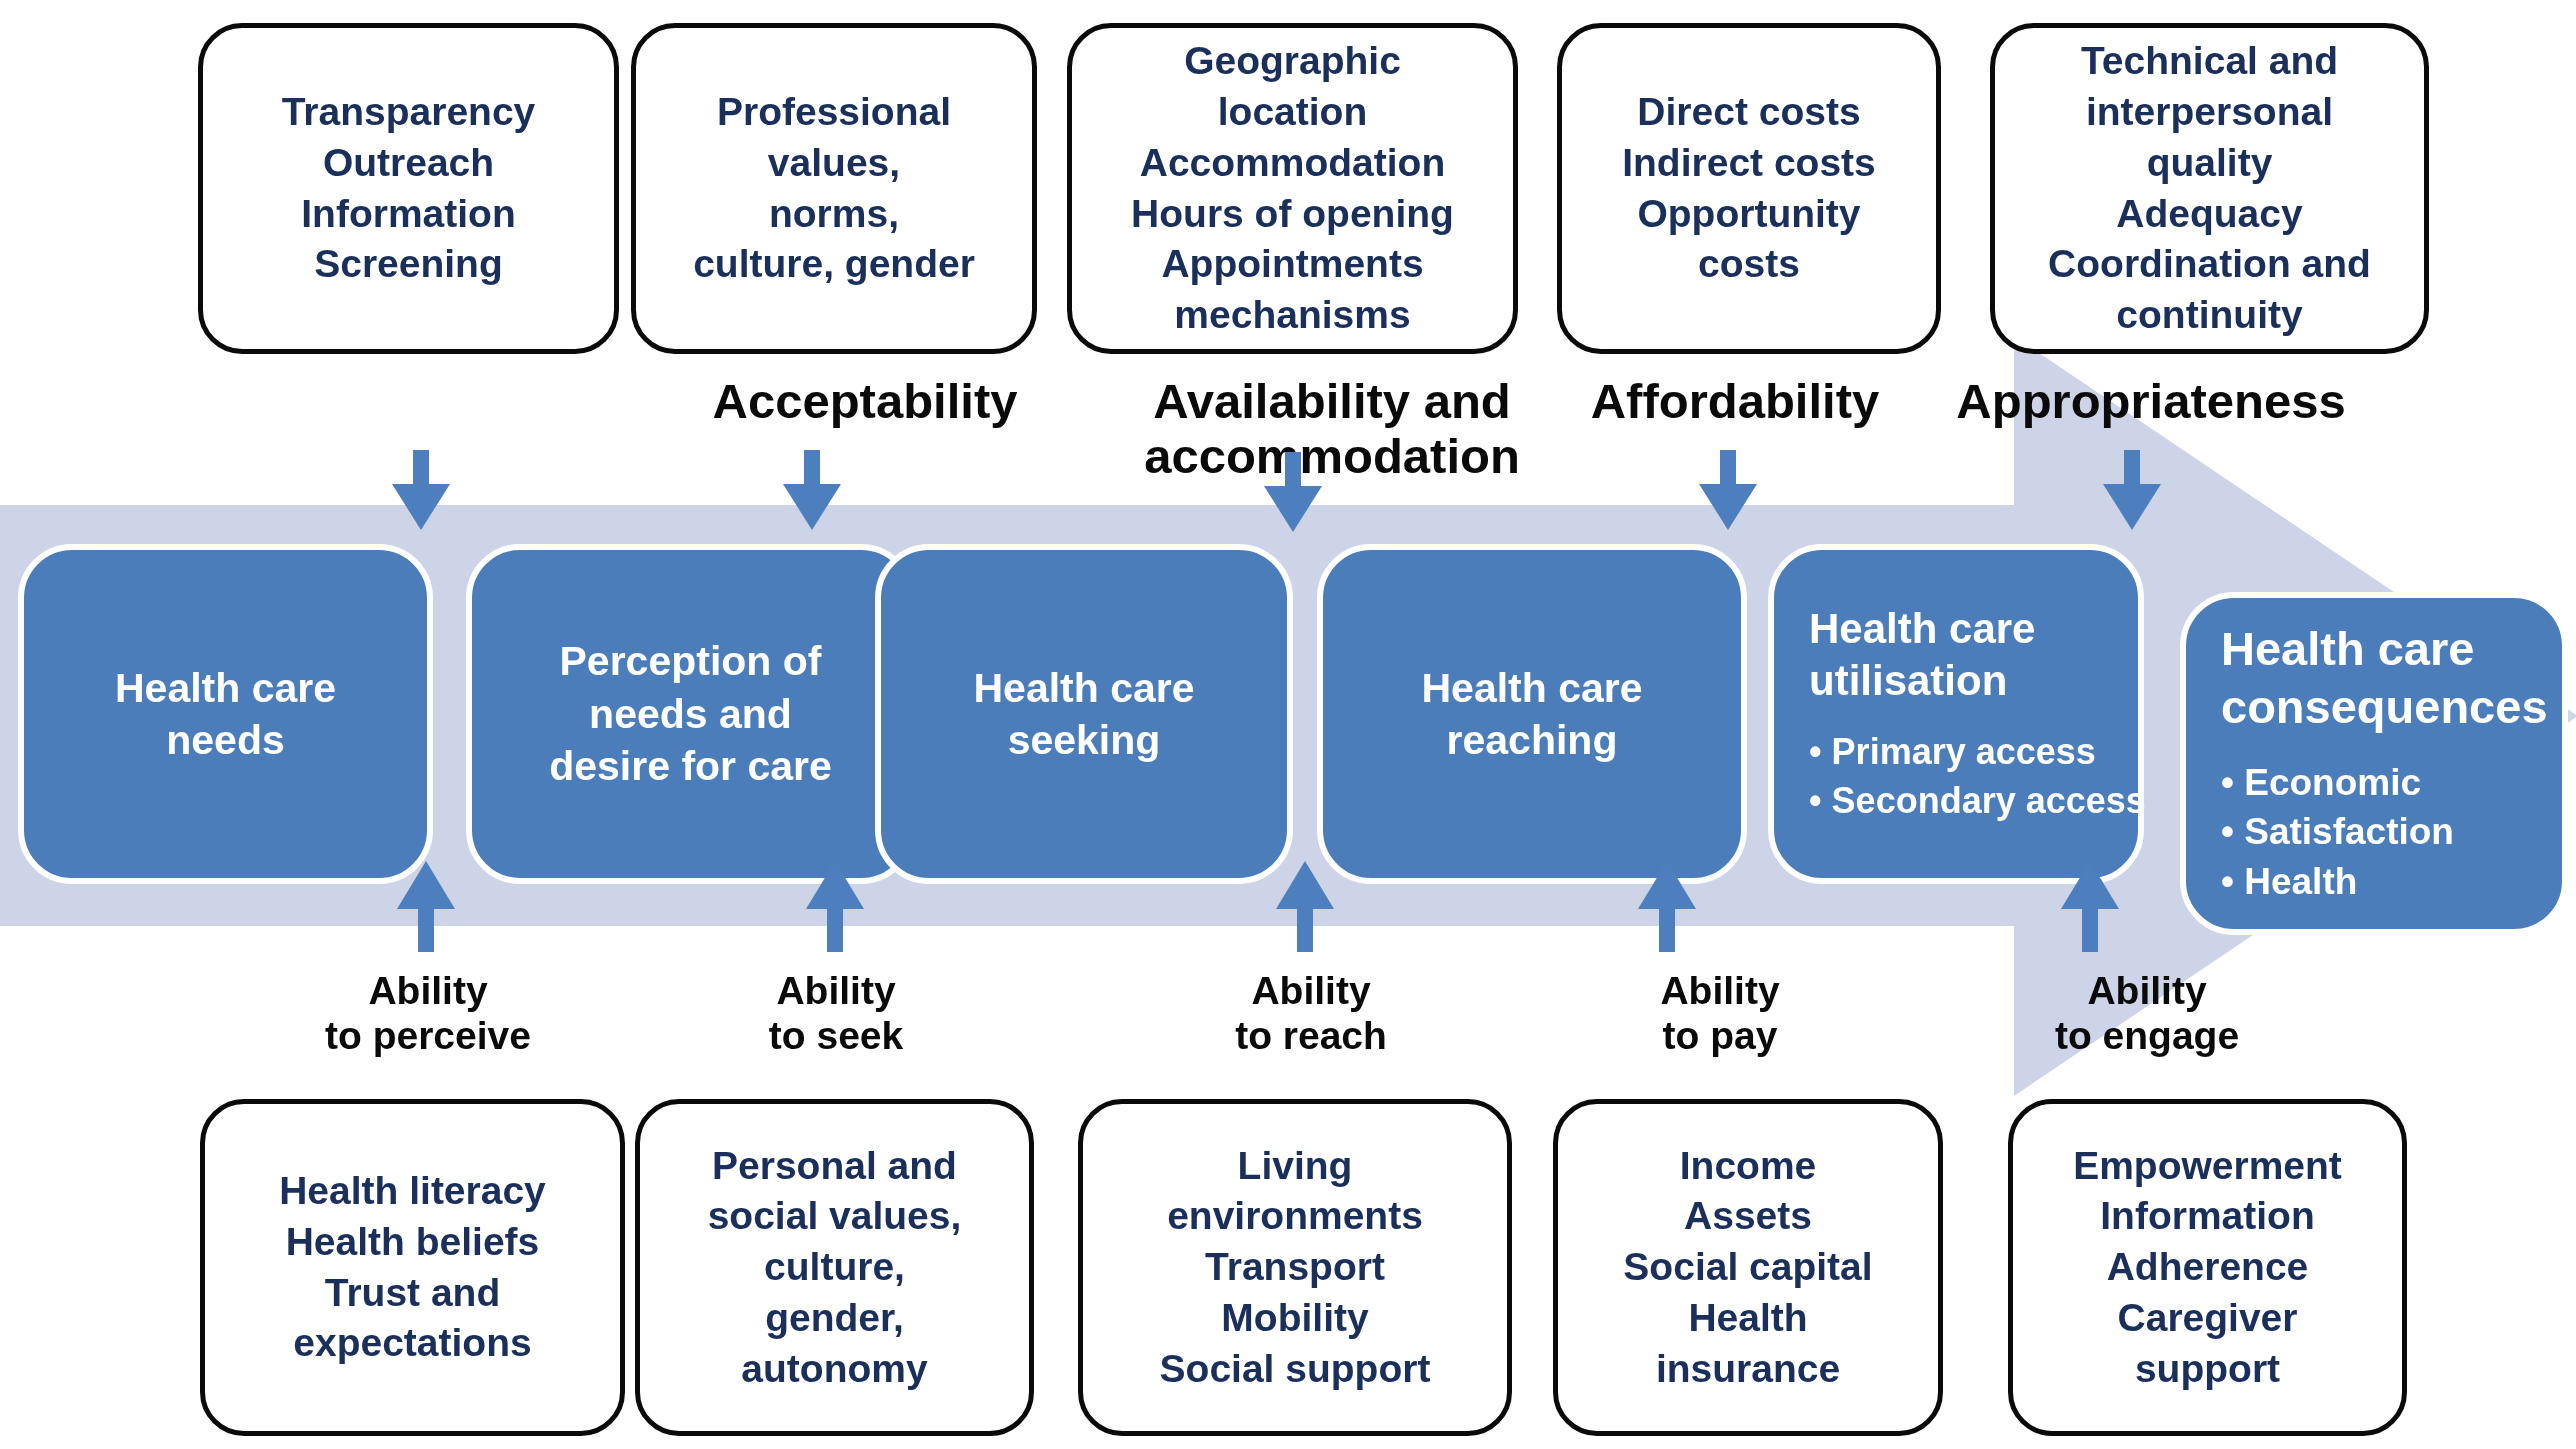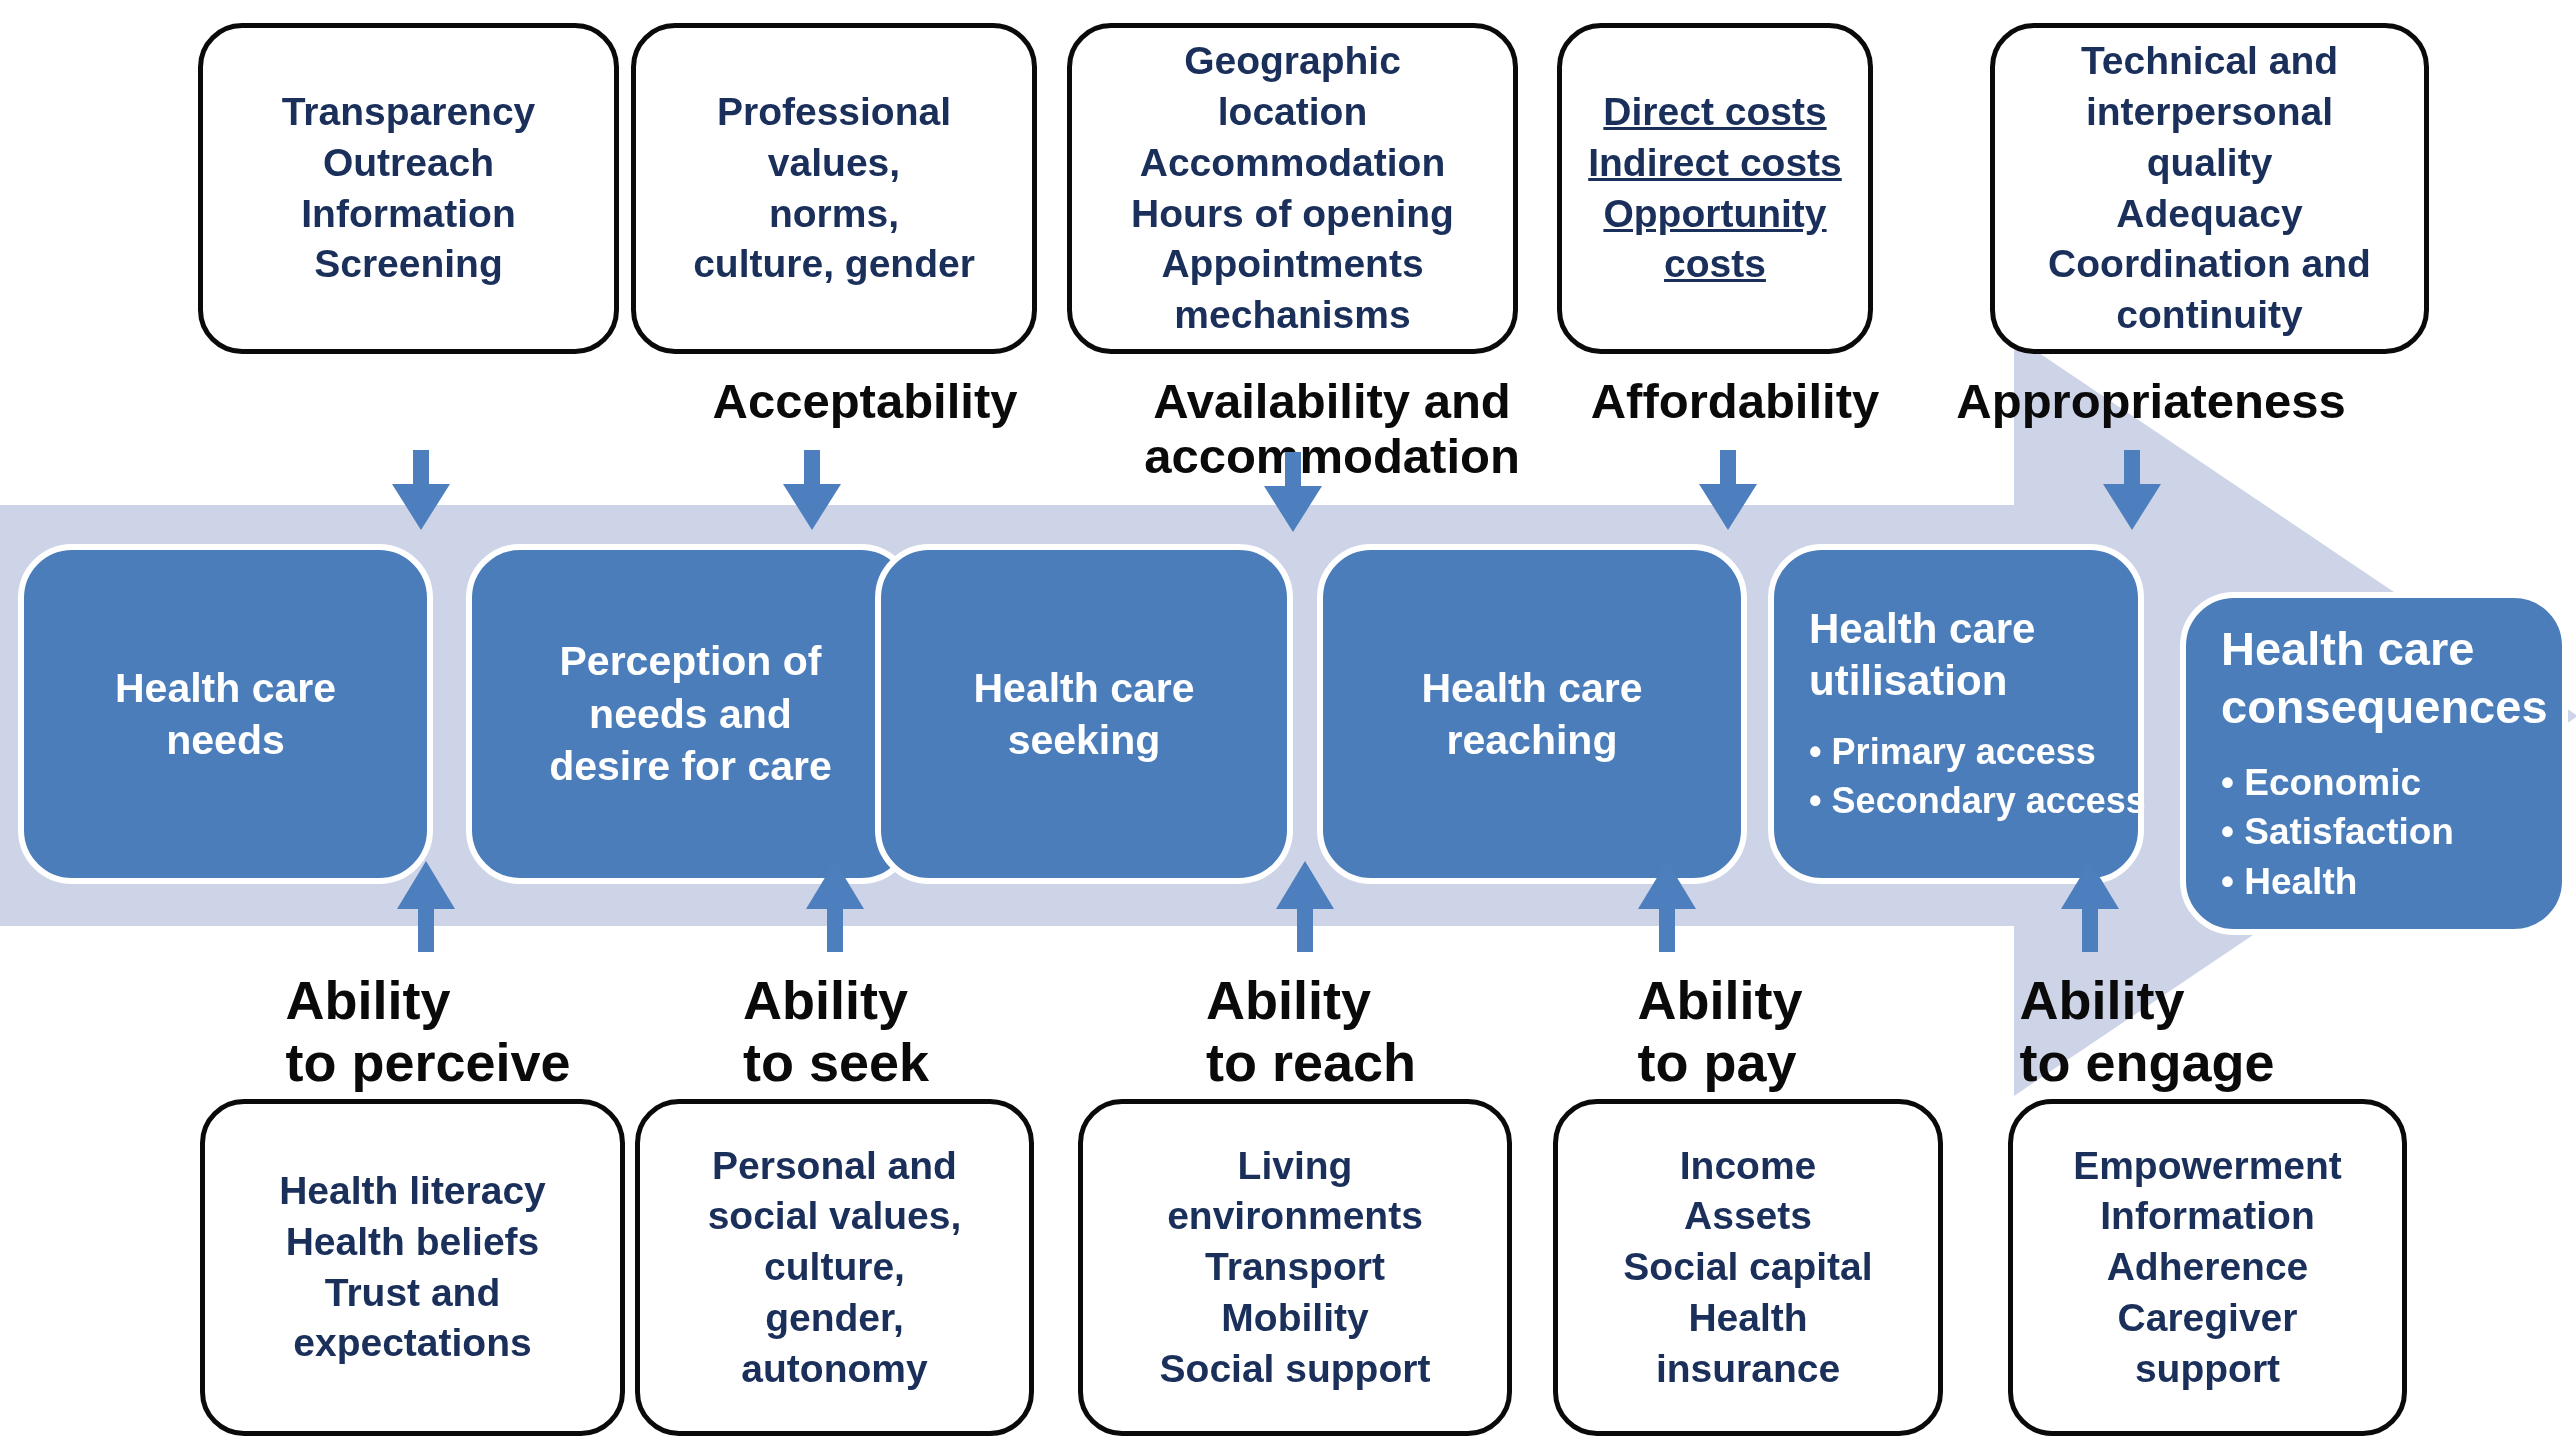--- a/index.html
+++ b/index.html
@@ -95,24 +95,24 @@
     font-weight:bold;
     color:#0a0a0a;
     text-align:center;
     line-height:1.12;
     white-space:pre-line;
   }
   .ability-label{
     position:absolute;
     top:969px;
     transform:translateX(-50%);
-    font-size:54px;
+    font-size:39px;
     font-weight:bold;
     color:#0a0a0a;
-    text-align:left;
+    text-align:center;
     line-height:1.15;
     white-space:pre-line;
   }
   
   .arrow{
     position:absolute;
     width:58px;
     display:flex;
     flex-direction:column;
     align-items:center;
@@ -148,21 +148,21 @@
   <div class="obox toprow" style="left:631px;width:406px;">Professional
 values,
 norms,
 culture, gender</div>
   <div class="obox toprow" style="left:1067px;width:451px;">Geographic
 location
 Accommodation
 Hours of opening
 Appointments
 mechanisms</div>
-  <div class="obox toprow" style="left:1557px;width:316px;text-decoration:underline;">Direct costs
+  <div class="obox toprow" style="left:1557px;width:384px;">Direct costs
 Indirect costs
 Opportunity
 costs</div>
   <div class="obox toprow" style="left:1990px;width:439px;">Technical and
 interpersonal
 quality
 Adequacy
 Coordination and
 continuity</div>
 

